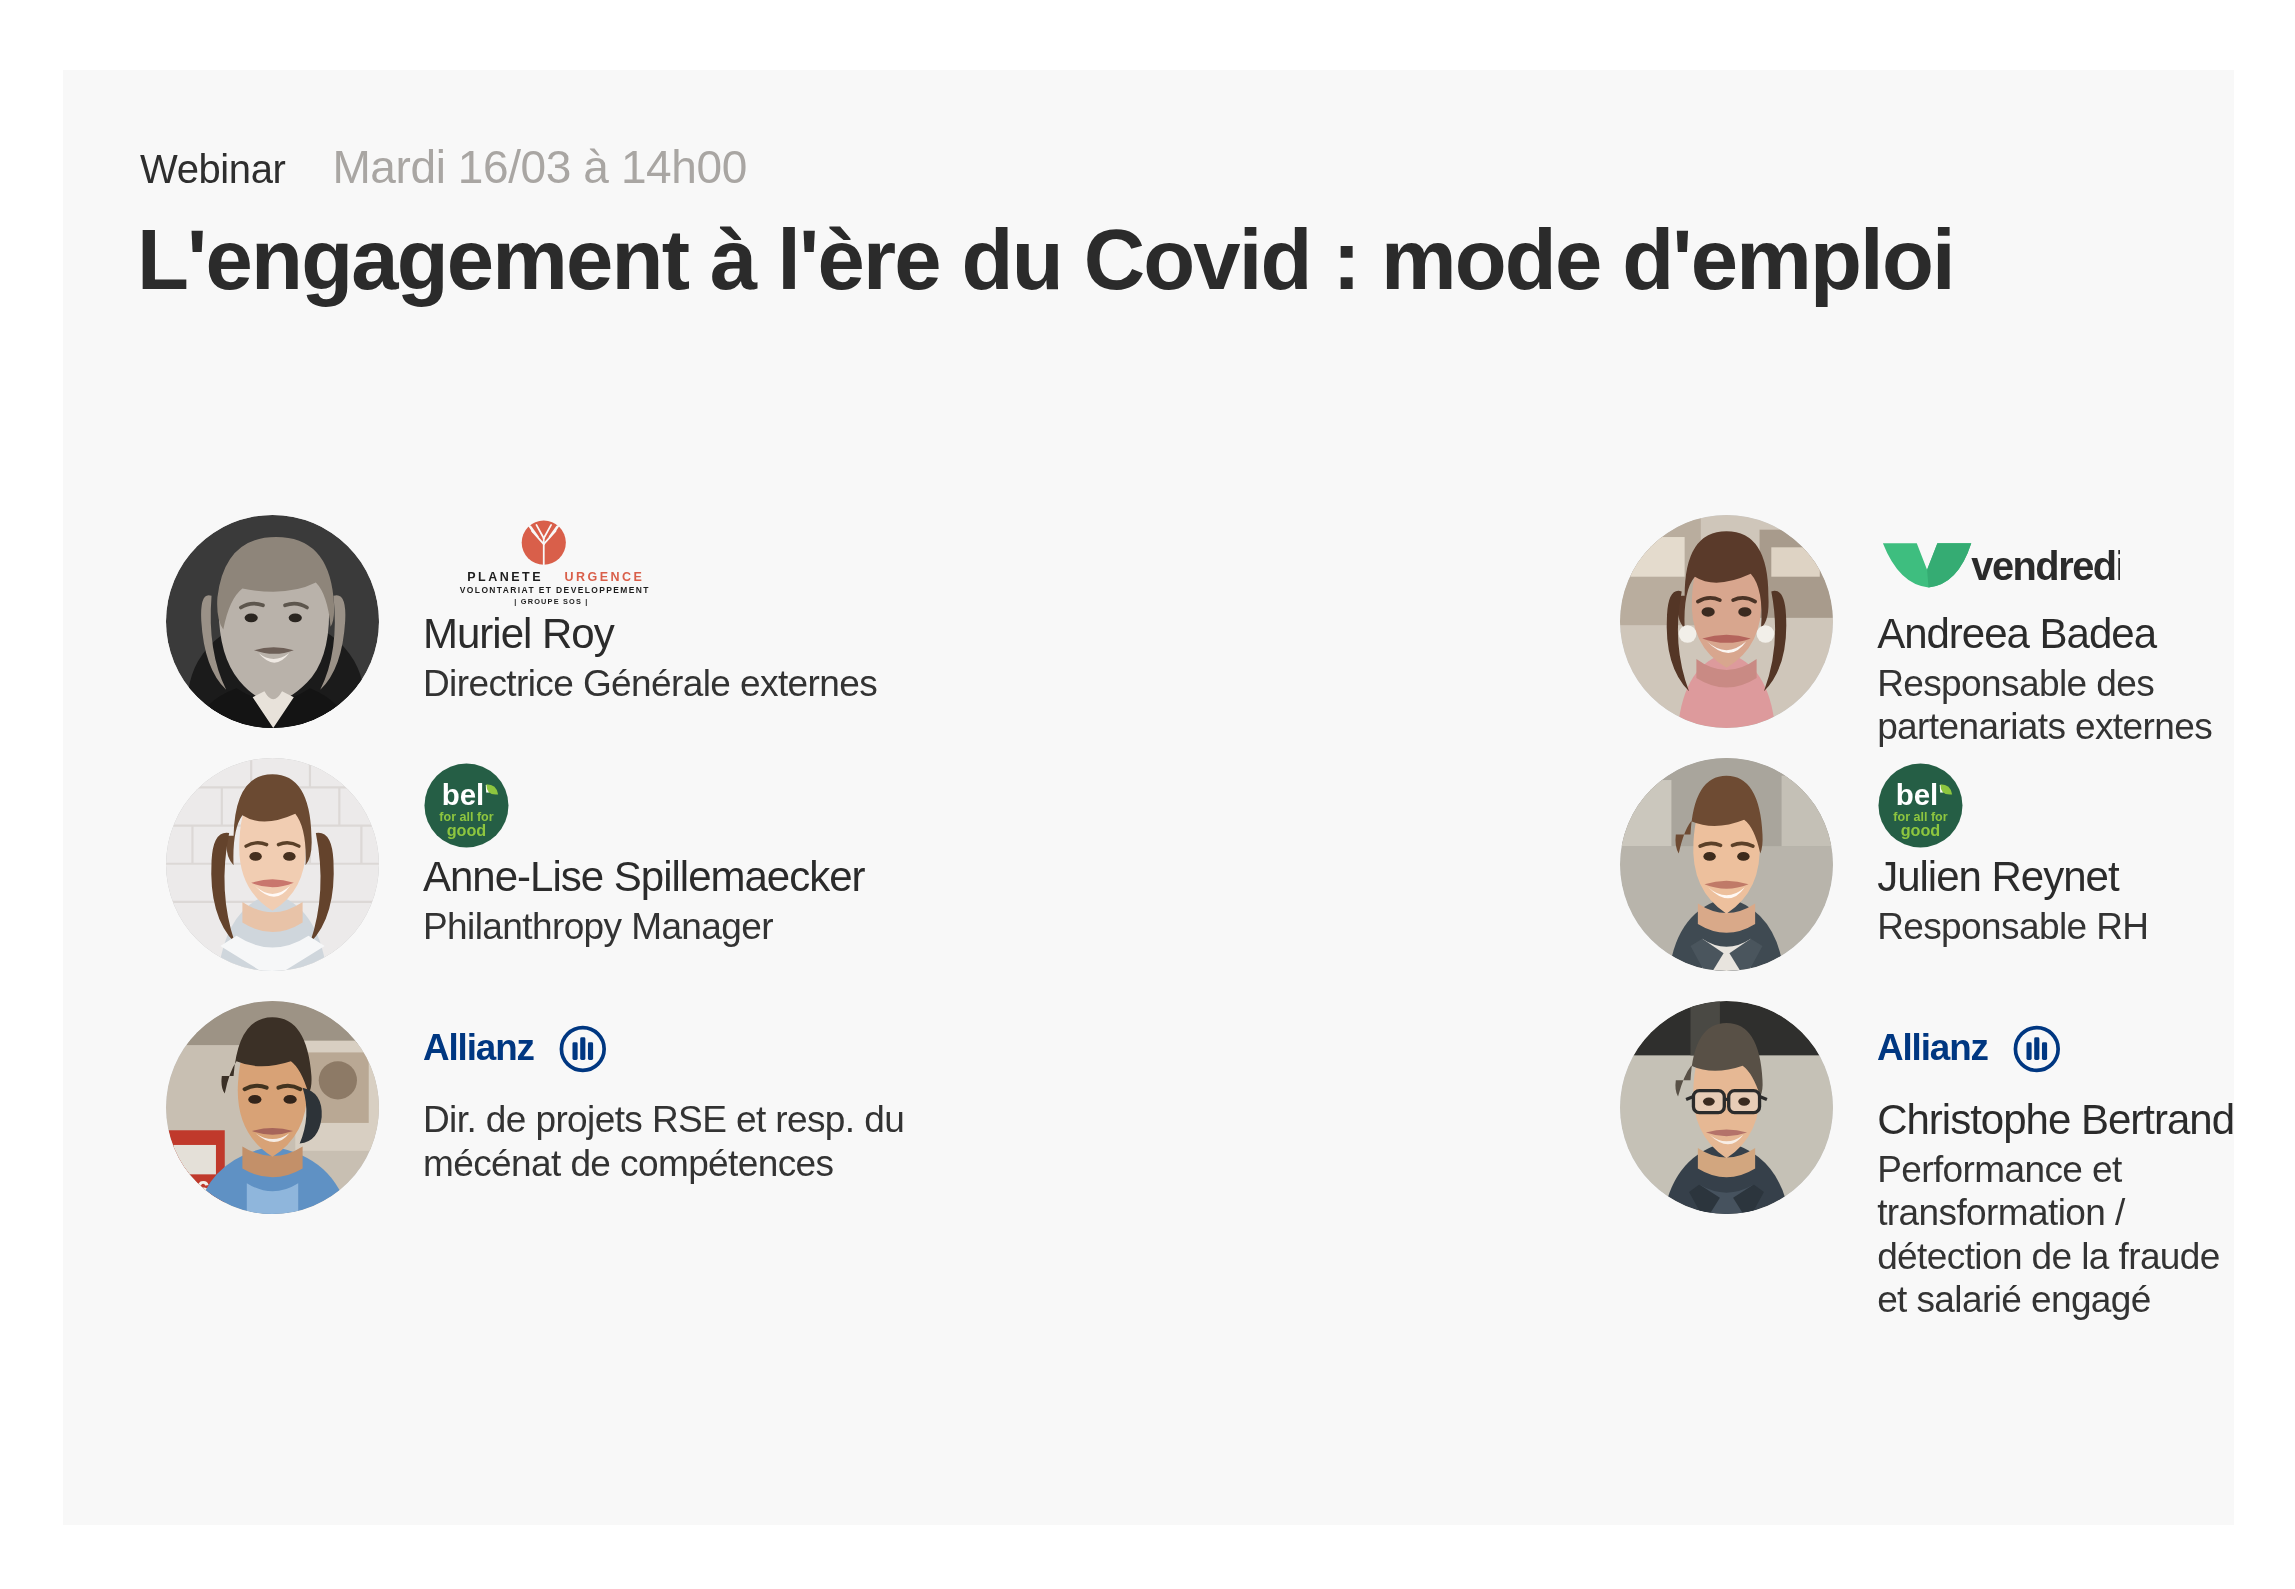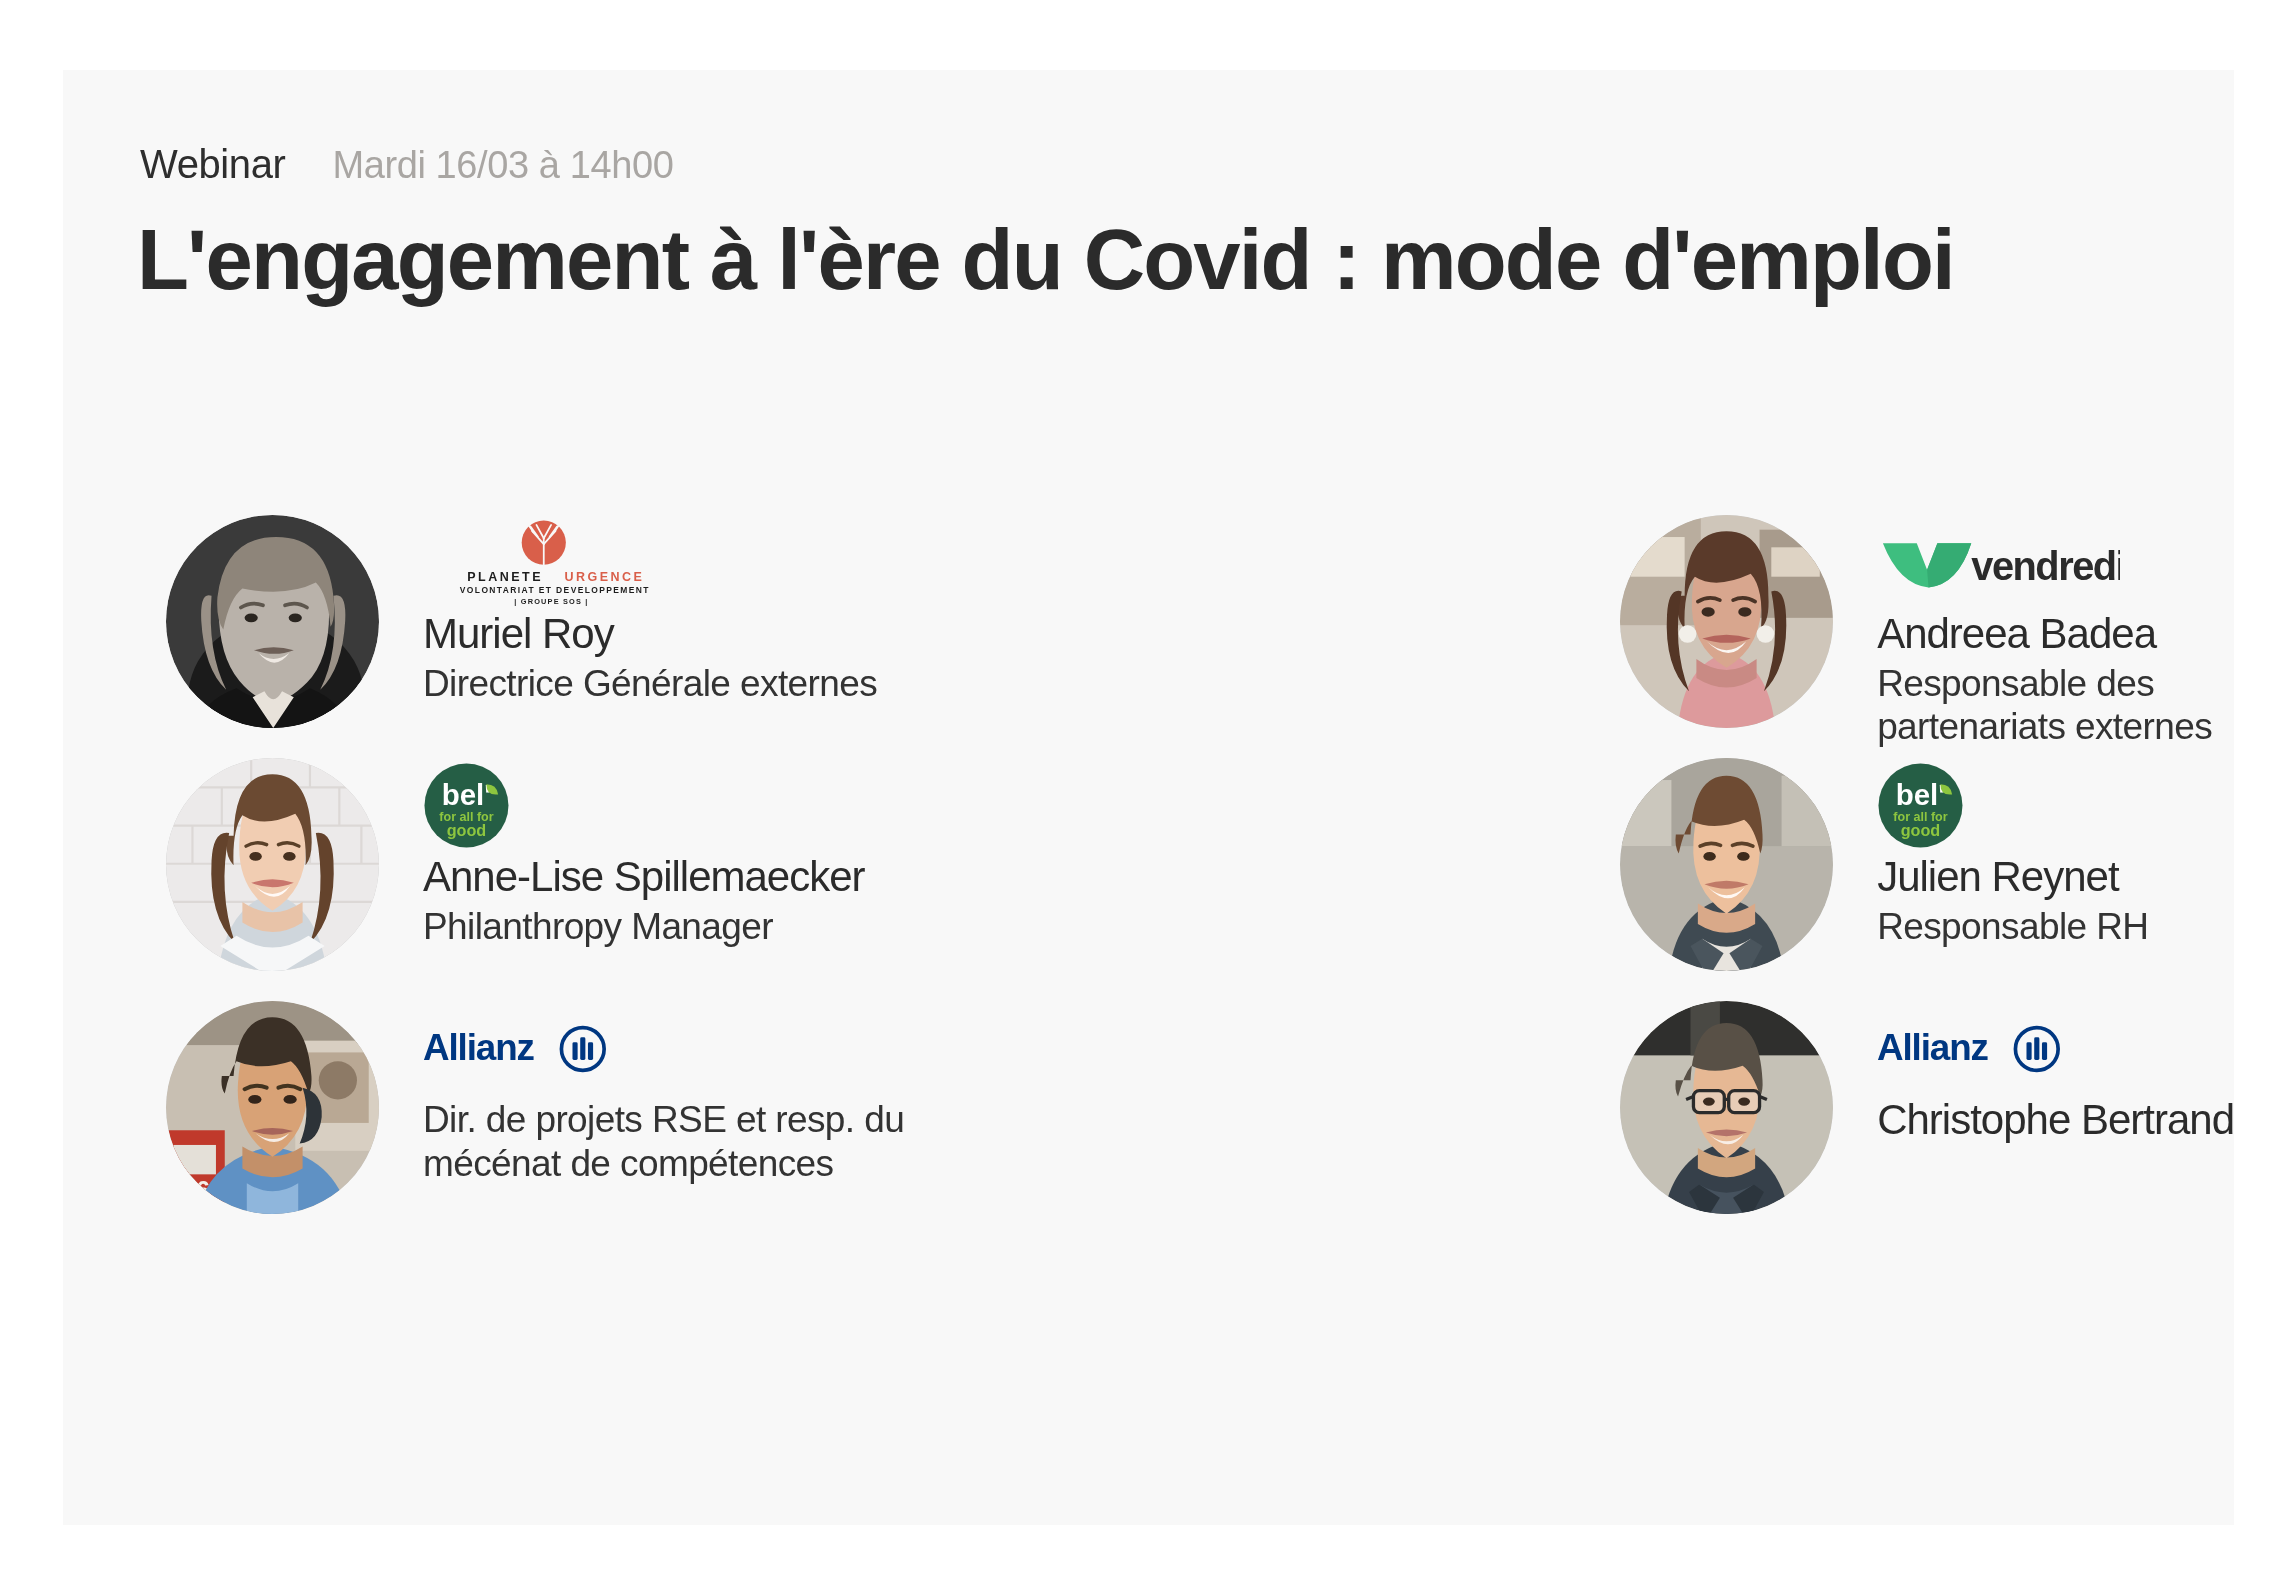--- a/index.html
+++ b/index.html
@@ -36,21 +36,21 @@
     gap: 47px;
   }
   .kicker {
     font-size: 40px;
     font-weight: 400;
     color: #2e2e2e;
     letter-spacing: -0.4px;
     line-height: 1;
   }
   .date {
-    font-size: 38px;
+    font-size: 46px;
     font-weight: 400;
     color: #a9a6a3;
     letter-spacing: -0.4px;
     line-height: 1;
   }
 
   .title {
     position: absolute;
     left: 74px;
     top: 144px;
@@ -433,18 +433,19 @@
             <text x="0" y="50" font-family="'Liberation Sans',sans-serif" font-size="50" font-weight="700" letter-spacing="-1.5" fill="#003781">Allianz</text>
             <g transform="translate(186,4)">
               <circle cx="31" cy="31" r="29" fill="none" stroke="#003781" stroke-width="5"></circle>
               <rect x="17" y="22" width="7" height="24" rx="2" fill="#003781"></rect>
               <rect x="27.5" y="15" width="7" height="31" rx="2" fill="#003781"></rect>
               <rect x="38" y="22" width="7" height="24" rx="2" fill="#003781"></rect>
             </g>
           </svg>
         </div>
         <div class="sp-name">Christophe Bertrand</div>
+        <div class="sp-role">Performance et transformation / détection de la fraude et salarié engagé</div>
       </div>
     </div>
 
   </div>
 </div>
 
 
 </body></html>

